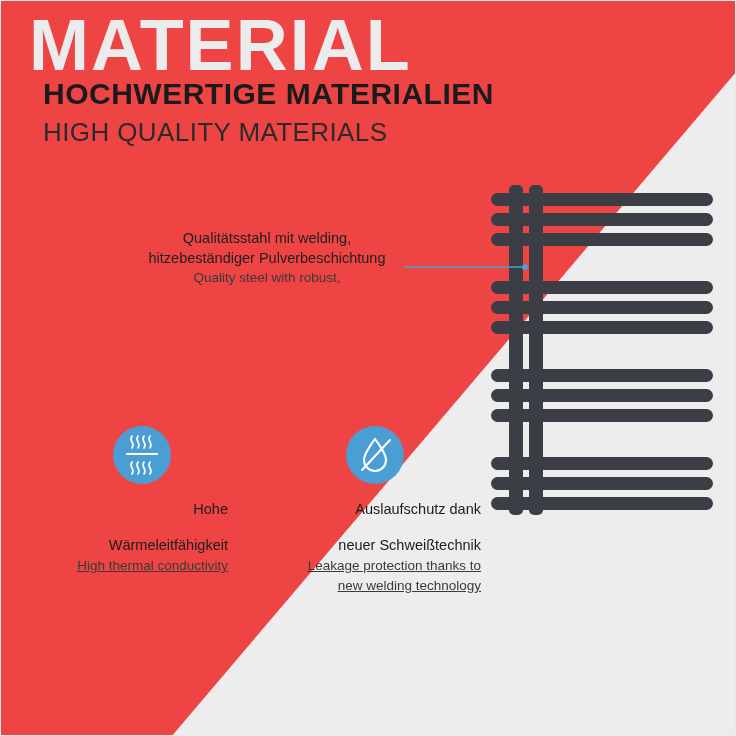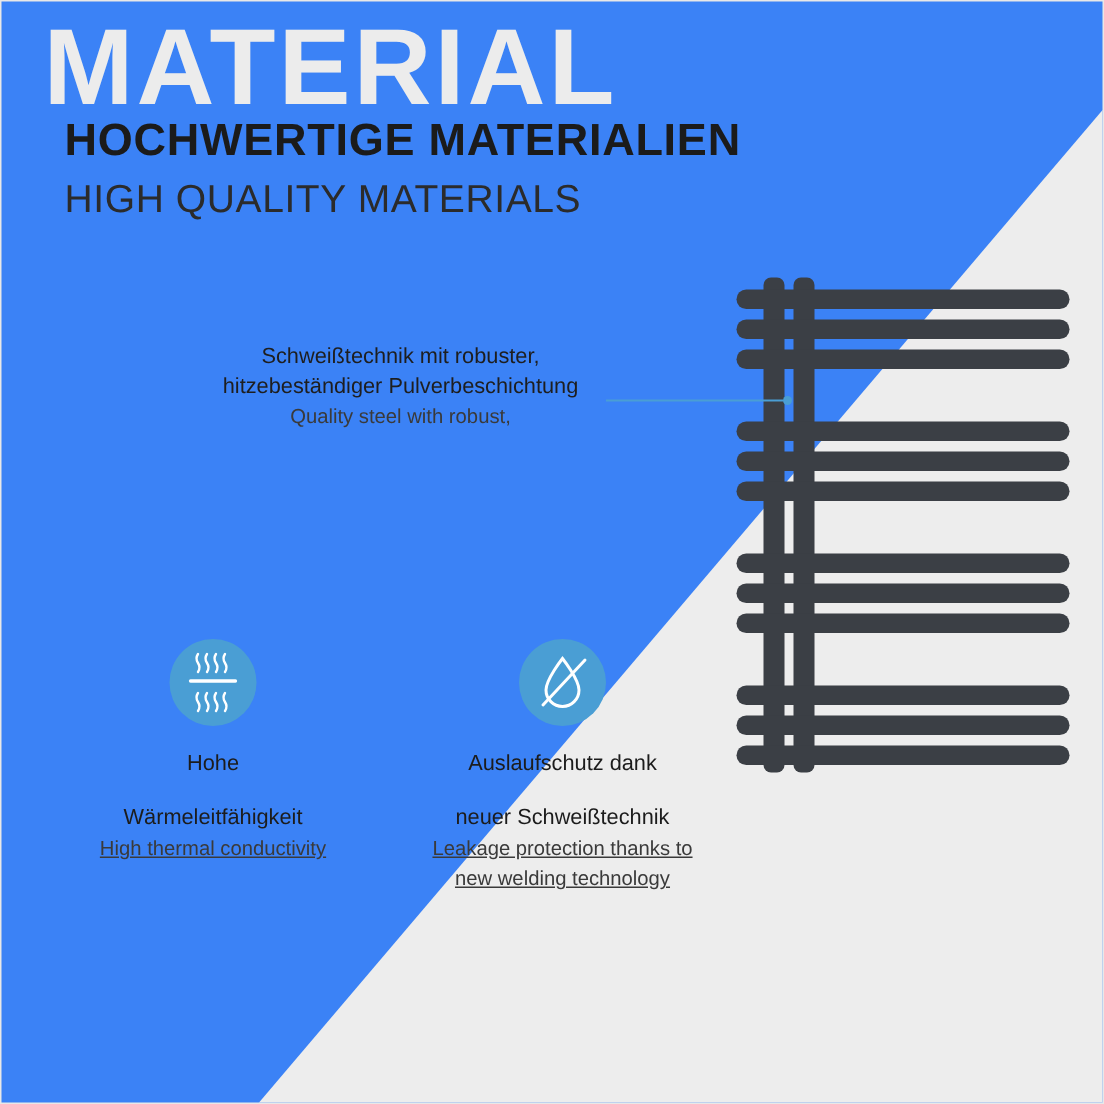--- a/index.html
+++ b/index.html
@@ -7,21 +7,21 @@
     padding: 0;
     background: #ffffff;
   }
   body {
     font-family: "Liberation Sans", sans-serif;
   }
   #page {
     position: relative;
     width: 736px;
     height: 736px;
-    background: #3b82f6;
+    background: #ef4444;
     overflow: hidden;
     border: 1px solid #e8e8e8;
     box-sizing: border-box;
   }
 
   
   .watermark {
     position: absolute;
     top: 8px;
     left: 28px;
@@ -95,21 +95,21 @@
     position: absolute;
     left: 403px;
     top: 263px;
     width: 125px;
     height: 6px;
   }
 
   
   .feature {
     position: absolute;
-    text-align: center;
+    text-align: right;
   }
   .feature .circle {
     width: 58px;
     height: 58px;
     border-radius: 50%;
     background: #4a9ed4;
     margin: 0 auto;
     position: relative;
   }
   .feature .f-de {
@@ -160,21 +160,21 @@
       <rect x="20" y="208" width="222" height="13" rx="6.5"></rect>
       <rect x="20" y="228" width="222" height="13" rx="6.5"></rect>
 
       <rect x="20" y="276" width="222" height="13" rx="6.5"></rect>
       <rect x="20" y="296" width="222" height="13" rx="6.5"></rect>
       <rect x="20" y="316" width="222" height="13" rx="6.5"></rect>
     </g>
   </svg>
 
   <div class="callout">
-    <div class="de">Schweißtechnik mit robuster,</div>
+    <div class="de">Qualitätsstahl mit welding,</div>
     <div class="de">hitzebeständiger Pulverbeschichtung</div>
     <div class="en">Quality steel with robust,</div>
   </div>
 
   <svg class="leader" width="125" height="6" viewBox="0 0 125 6" xmlns="http://www.w3.org/2000/svg">
     <line x1="0" y1="3" x2="118" y2="3" stroke="#4a9ed4" stroke-width="1.4"></line>
     <circle cx="121" cy="3" r="3" fill="#4a9ed4"></circle>
   </svg>
 
   <div class="feature" id="feature-thermal">

